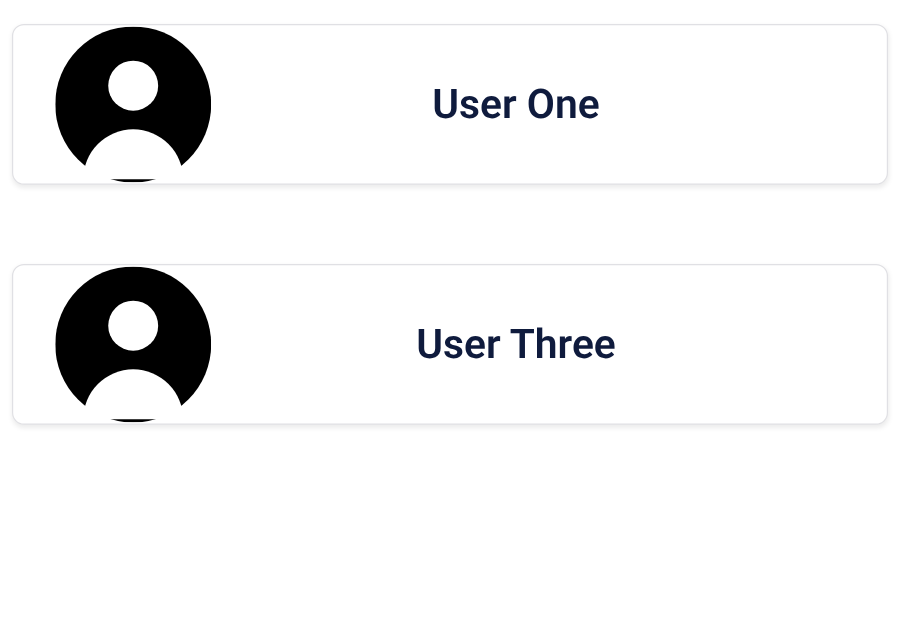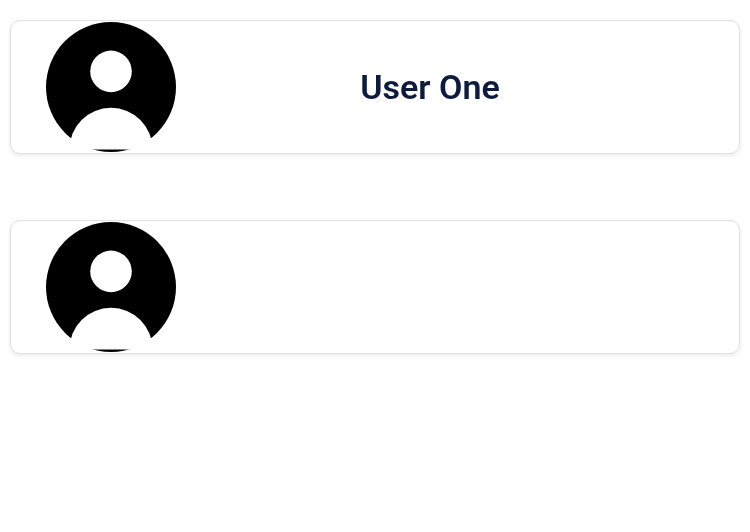--- a/index.html
+++ b/index.html
@@ -86,15 +86,16 @@
             <mask id="m3">
               <rect x="0" y="0" width="100" height="100" fill="white"></rect>
               <circle cx="50" cy="38" r="16" fill="black"></circle>
               <path d="M18 98 A32 32 0 0 1 82 98 Z" fill="black"></path>
             </mask>
           </defs>
           <circle cx="50" cy="50" r="50" fill="#000" mask="url(#m3)"></circle>
         </svg>
       </span>
     </div>
+    <div class="user-name">User Three</div>
   </div>
 
 </div>
 
 </body></html>

